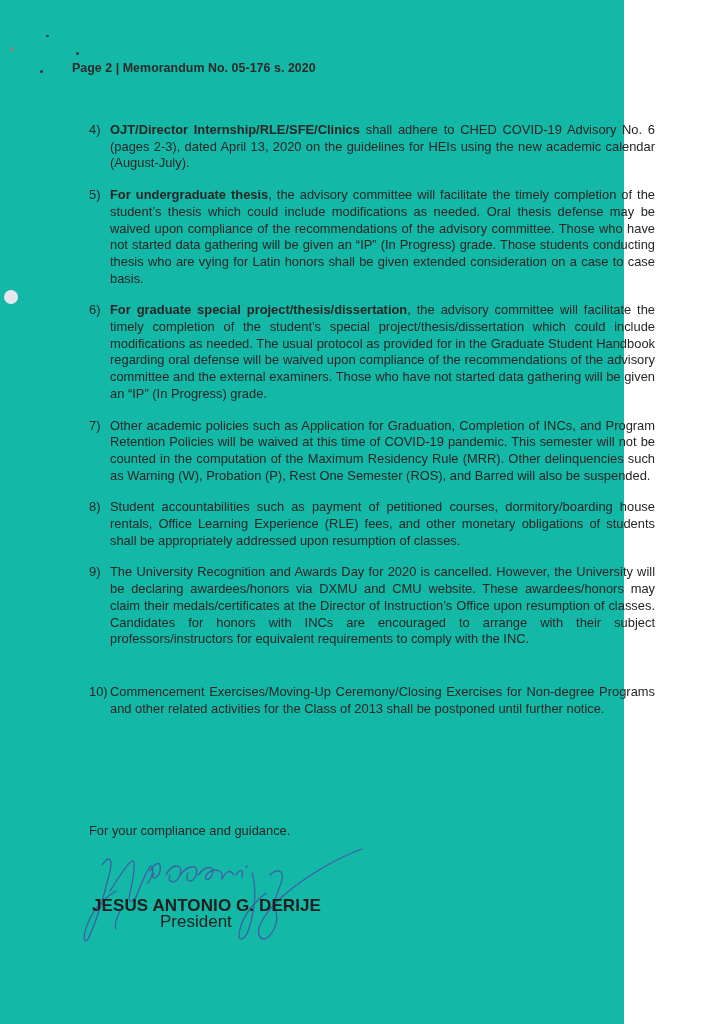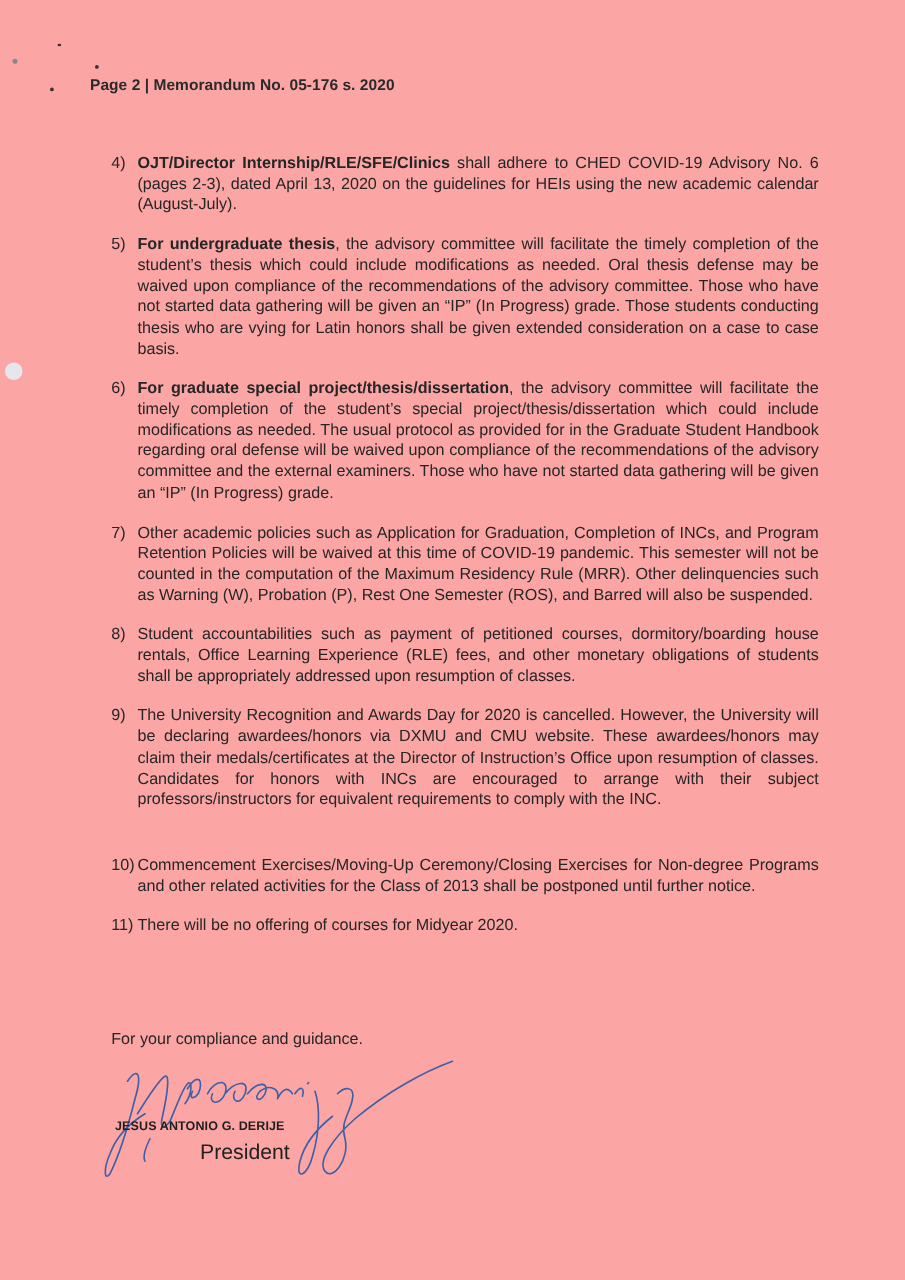--- a/index.html
+++ b/index.html
@@ -11,22 +11,22 @@
       width: 724px;
       height: 1024px;
       position: relative;
       overflow: hidden;
       font-family: "Liberation Sans", sans-serif;
       color: #222222;
     }
     .page {
       position: absolute;
       left: 0; top: 0;
-      width: 724px; height: 1024px;
-      background: #fca5a5;
+      width: 624px; height: 1024px;
+      background: #14b8a6;
     }
     .speck {
       position: absolute;
       background: #333;
       border-radius: 50%;
     }
     .scan-dot {
       position: absolute;
       left: 4px; top: 290px;
       width: 14px; height: 14px;
@@ -87,21 +87,21 @@
     }
     .signature-svg {
       position: absolute;
       left: 0; top: 0;
       width: 300px; height: 100px;
     }
     .signatory-name {
       position: absolute;
       left: 12px;
       top: 51px;
-      font-size: 10px;
+      font-size: 17px;
       font-weight: bold;
       color: #1e1e1e;
       letter-spacing: 0.1px;
     }
     .signatory-title {
       position: absolute;
       left: 80px;
       top: 67px;
       font-size: 17px;
       color: #222;
@@ -142,24 +142,20 @@
       <span>Student accountabilities such as payment of petitioned courses, dormitory/boarding house rentals, Office Learning Experience (RLE) fees, and other monetary obligations of students shall be appropriately addressed upon resumption of classes.</span>
     </li>
     <li class="item" id="it5" style="margin-bottom:15px;">
       <span class="num">9)</span>
       <span>The University Recognition and Awards Day for 2020 is cancelled. However, the University will be declaring awardees/honors via DXMU and CMU website. These awardees/honors may claim their medals/certificates at the Director of Instruction’s Office upon resumption of classes. Candidates for honors with INCs are encouraged to arrange with their subject professors/instructors for equivalent requirements to comply with the INC.</span>
     </li>
     <li class="item two-digit" id="it6" style="margin-bottom:15px;margin-top:36px;">
       <span class="num">10)</span>
       <span>Commencement Exercises/Moving-Up Ceremony/Closing Exercises for Non-degree Programs and other related activities for the Class of 2013 shall be postponed until further notice.</span>
     </li>
-    <li class="item two-digit" id="it7">
-      <span class="num">11)</span>
-      <span>There will be no offering of courses for Midyear 2020.</span>
-    </li>
   </ol>
 
   <div class="closing">For your compliance and guidance.</div>
 
   <div class="signature-block">
     <svg class="signature-svg" viewBox="0 0 300 100">
       <g fill="none" stroke="#3f5fa6" stroke-width="1.3" stroke-linecap="round" stroke-linejoin="round">
         <path d="M22 20 C 30 8, 34 14, 28 34 C 22 58, 14 82, 8 94 C 4 100, 2 92, 8 78 C 14 62, 26 52, 36 46"></path>
         <path d="M30 46 C 40 30, 48 18, 52 16 C 56 14, 54 30, 50 48 C 48 56, 50 60, 56 52"></path>
         <path d="M56 52 C 62 38, 66 26, 70 22 C 74 18, 74 30, 68 38 M 70 26 C 76 16, 82 16, 80 26 C 78 34, 70 36, 74 28"></path>

